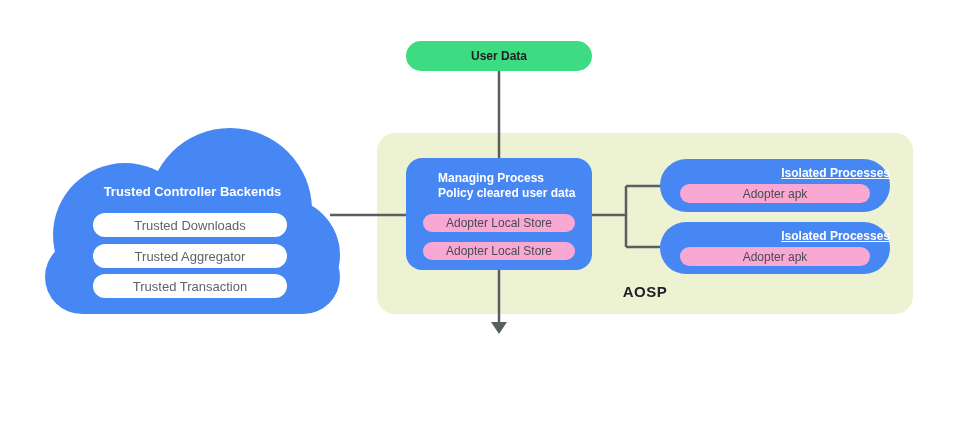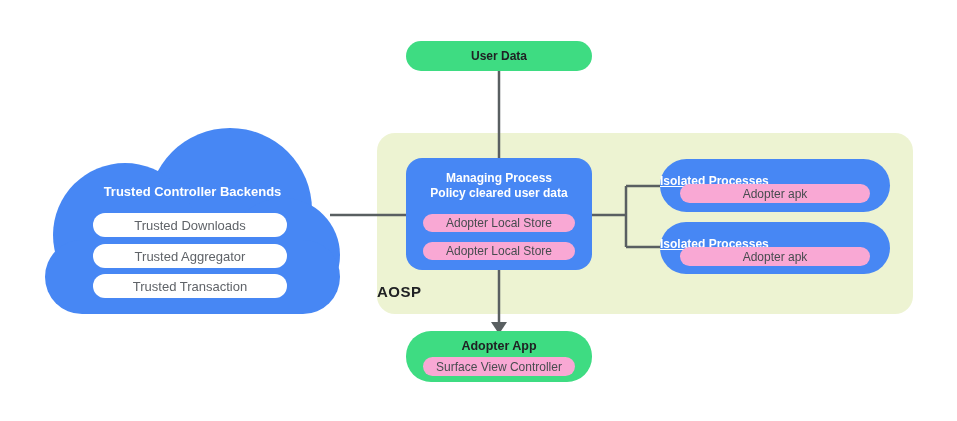--- a/index.html
+++ b/index.html
@@ -5,35 +5,35 @@
   :root {
     --blue:#4787f4; --green:#3edc82; --light-blue:#d8ecfa; --aosp-bg:#edf3d2;
     --line:#595f61; --pill-text:#474c4f; --dark-text:#202124;
   }
   * { margin:0; padding:0; box-sizing:border-box; }
   body { background:#fff; font-family:"Liberation Sans", sans-serif; }
   .canvas { position:relative; width:957px; height:421px; background:#fff; overflow:hidden; }
   .abs { position:absolute; }
   svg.layer { position:absolute; left:0; top:0; z-index:1; pointer-events:none; }
   .aosp-container { left:377px; top:133px; width:536px; height:181px; background:var(--aosp-bg); border-radius:18px; z-index:0; }
-  .aosp-label { left:377px; top:283px; width:536px; text-align:left; font-size:15px; font-weight:bold; color:var(--dark-text); letter-spacing:.5px; z-index:2; }
+  .aosp-label { left:377px; top:283px; width:536px; text-align:center; font-size:15px; font-weight:bold; color:var(--dark-text); letter-spacing:.5px; z-index:2; }
   .node { z-index:2; }
   .pill-green { background:var(--green); border-radius:15px; display:flex; align-items:center; justify-content:center; font-weight:bold; font-size:12px; color:var(--dark-text); }
   .pill-lightblue { background:var(--light-blue); border-radius:13px; display:flex; align-items:center; justify-content:center; font-weight:bold; font-size:12px; color:var(--dark-text); }
   .user-data { left:406px; top:41px; width:186px; height:30px; }
   .permissions { left:406px; top:93px; width:186px; height:27px; }
   .managing { left:406px; top:158px; width:186px; height:112px; background:var(--blue); border-radius:16px; color:#fff; }
-  .managing .title { margin-top:13px; text-align:center; font-weight:bold; font-size:12px; line-height:15px; }
+  .managing .title { margin-top:13px; text-align:left; font-weight:bold; font-size:12px; line-height:15px;margin-left:32px; }
   .white-pill { position:absolute; background:#f9a8d4; border-radius:10px; display:flex; align-items:center; justify-content:center; font-size:12px; color:var(--pill-text); }
   .store-1 { left:17px; top:56px; width:152px; height:18px; }
   .store-2 { left:17px; top:84px; width:152px; height:18px; }
   .isolated { width:230px; height:53px; background:var(--blue); border-radius:27px; }
   .isolated-1 { left:660px; top:159px; }
   .isolated-2 { left:660px; top:222px; height:52px; }
-  .isolated .ititle { margin-top:15px; text-align:left; font-weight:bold; font-size:12px; color:#fff; text-decoration:underline; }
+  .isolated .ititle { margin-top:7px; text-align:right; font-weight:bold; font-size:12px; color:#fff; text-decoration:underline; }
   .isolated .apk { left:20px; top:25px; width:190px; height:19px; }
   .adopter-app { left:406px; top:331px; width:186px; height:51px; background:var(--green); border-radius:25px; }
   .adopter-app .atitle { margin-top:8px; text-align:center; font-weight:bold; font-size:12.5px; color:var(--dark-text); }
   .adopter-app .svc { left:17px; top:26px; width:152px; height:19px; }
   .cloud-title { left:45px; top:184px; width:295px; text-align:center; font-weight:bold; font-size:13px; color:#fff; z-index:2; }
   .cloud-pill { left:93px; width:194px; height:24px; background:#fff; border-radius:12px; display:flex; align-items:center; justify-content:center; font-size:13px; color:#5f6368; z-index:2; }
   .cp-0 { top:213px; } .cp-1 { top:244px; } .cp-2 { top:274px; }
   .cloud-part { fill:var(--blue); }
   .conn { stroke:var(--line); stroke-width:2.5; fill:none; }
   .arrow-head { fill:var(--line); }
@@ -79,18 +79,14 @@
     <div class="ititle">Isolated Processes</div>
     <div class="white-pill apk">Adopter apk</div>
   </div>
   <div class="abs node isolated isolated-2">
     <div class="ititle">Isolated Processes</div>
     <div class="white-pill apk">Adopter apk</div>
   </div>
 
   <div class="abs aosp-label">AOSP</div>
 
-  <div class="abs node adopter-app">
-    <div class="atitle">Adopter App</div>
-    <div class="white-pill svc">Surface View Controller</div>
-  </div>
 
 </div>
 
 </body></html>

